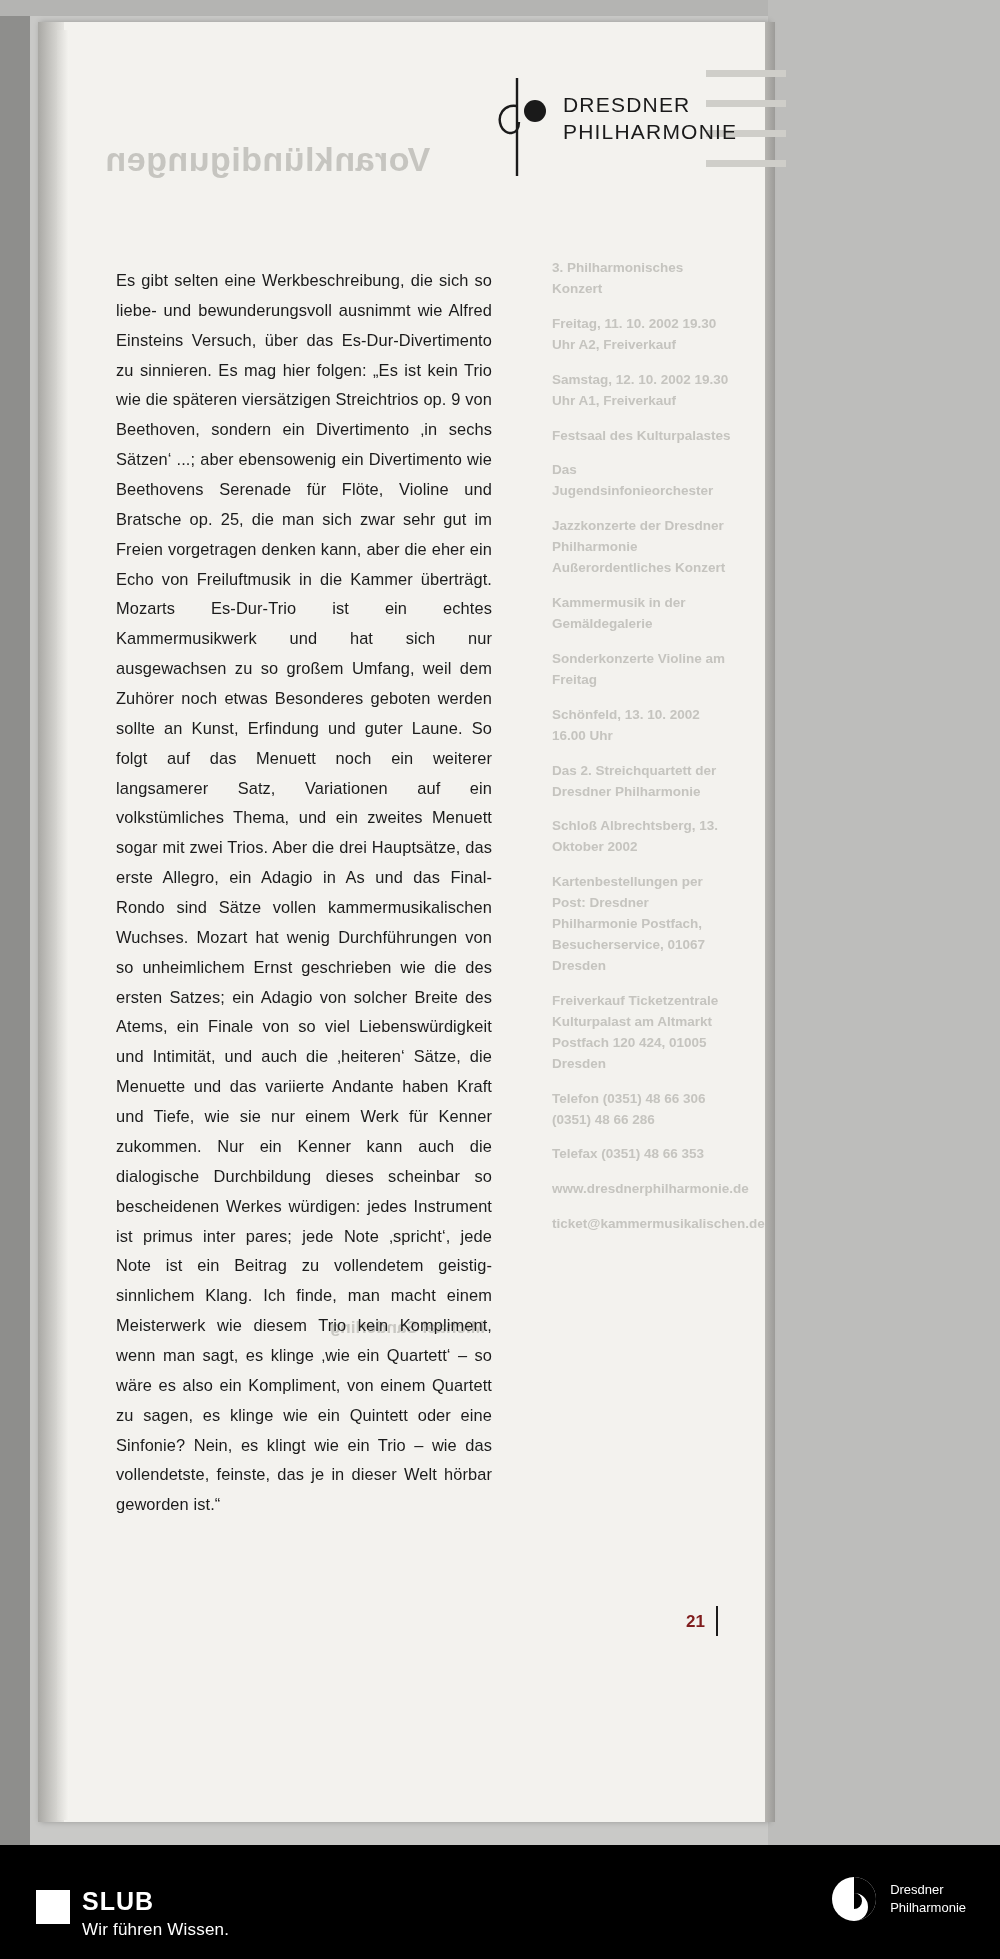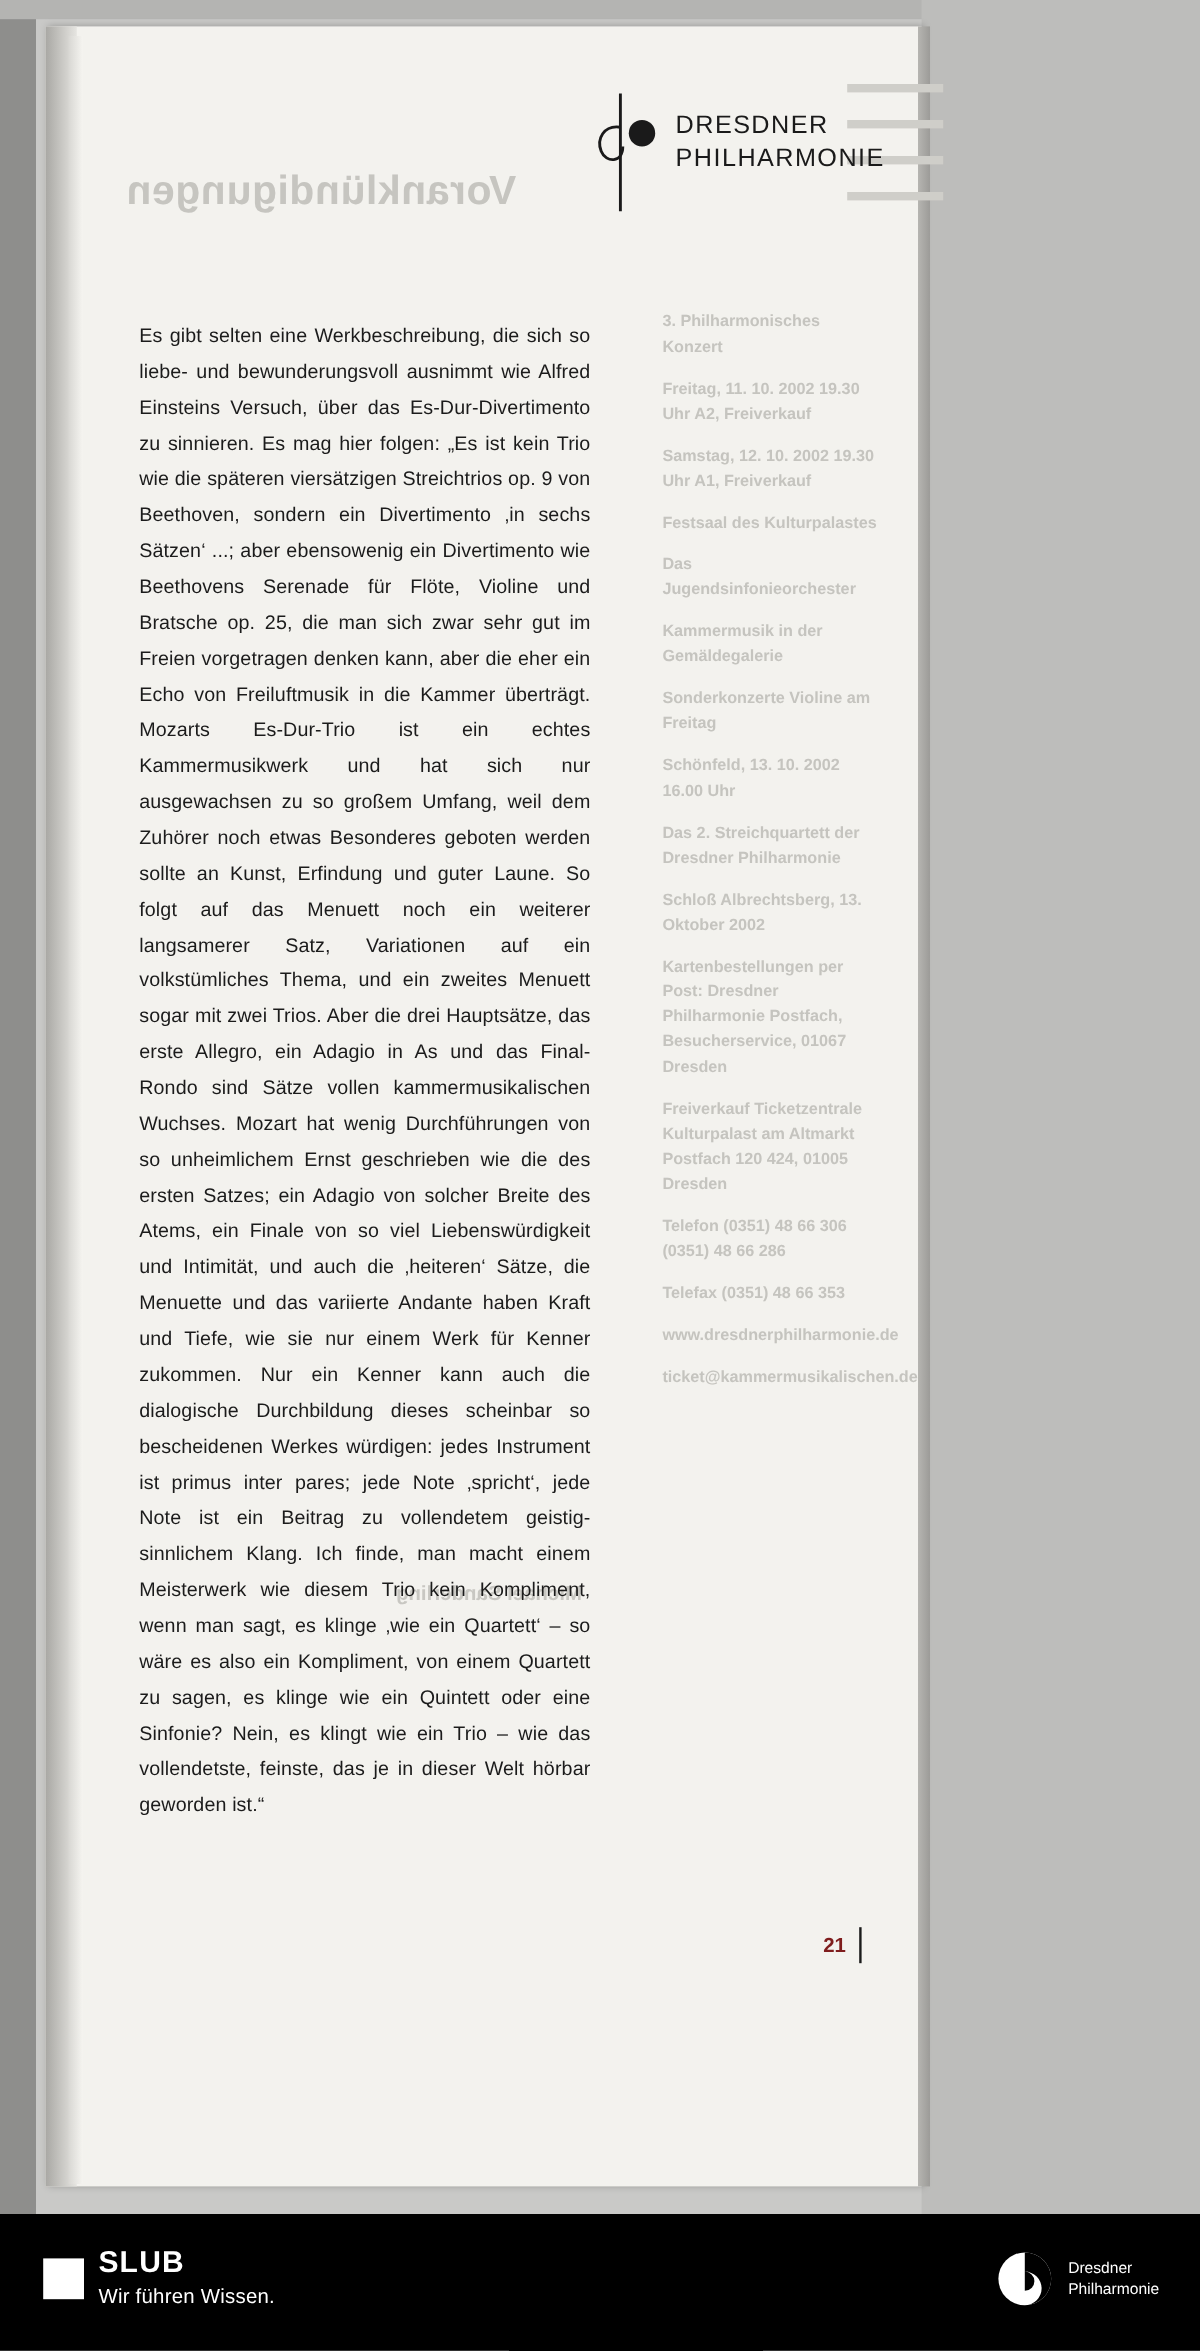--- a/index.html
+++ b/index.html
@@ -210,20 +210,21 @@
   .slub-logo {
     width: 34px; height: 34px;
     background: #ffffff;
     margin-right: 12px;
   }
   .slub-text-main {
     font-size: 25px;
     font-weight: 700;
     letter-spacing: 1px;
     line-height: 1;
+    margin-top: 16px;
   }
   .slub-text-sub {
     font-size: 17px;
     letter-spacing: 0.2px;
     margin-top: 6px;
   }
   .dp-footer {
     position: absolute;
     right: 34px;
     top: 30px;
@@ -258,20 +259,21 @@
     <div class="ghost-bar"></div>
     <div class="ghost-bar"></div>
   </div>
 
   <div class="ghost ghost-col">
     <p>3. Philharmonisches Konzert</p>
     <p>Freitag, 11. 10. 2002 19.30 Uhr A2, Freiverkauf</p>
     <p>Samstag, 12. 10. 2002 19.30 Uhr A1, Freiverkauf</p>
     <p>Festsaal des Kulturpalastes</p>
     <p>Das Jugendsinfonieorchester</p>
+    <p>Jazzkonzerte der Dresdner Philharmonie Außerordentliches Konzert</p>
     <p>Kammermusik in der Gemäldegalerie</p>
     <p>Sonderkonzerte Violine am Freitag</p>
     <p>Schönfeld, 13. 10. 2002 16.00 Uhr</p>
     <p>Das 2. Streichquartett der Dresdner Philharmonie</p>
     <p>Schloß Albrechtsberg, 13. Oktober 2002</p>
     <p>Kartenbestellungen per Post: Dresdner Philharmonie Postfach, Besucherservice, 01067 Dresden</p>
     <p>Freiverkauf Ticketzentrale Kulturpalast am Altmarkt Postfach 120 424, 01005 Dresden</p>
     <p>Telefon (0351) 48 66 306 (0351) 48 66 286</p>
     <p>Telefax (0351) 48 66 353</p>
     <p>www.dresdnerphilharmonie.de</p>

